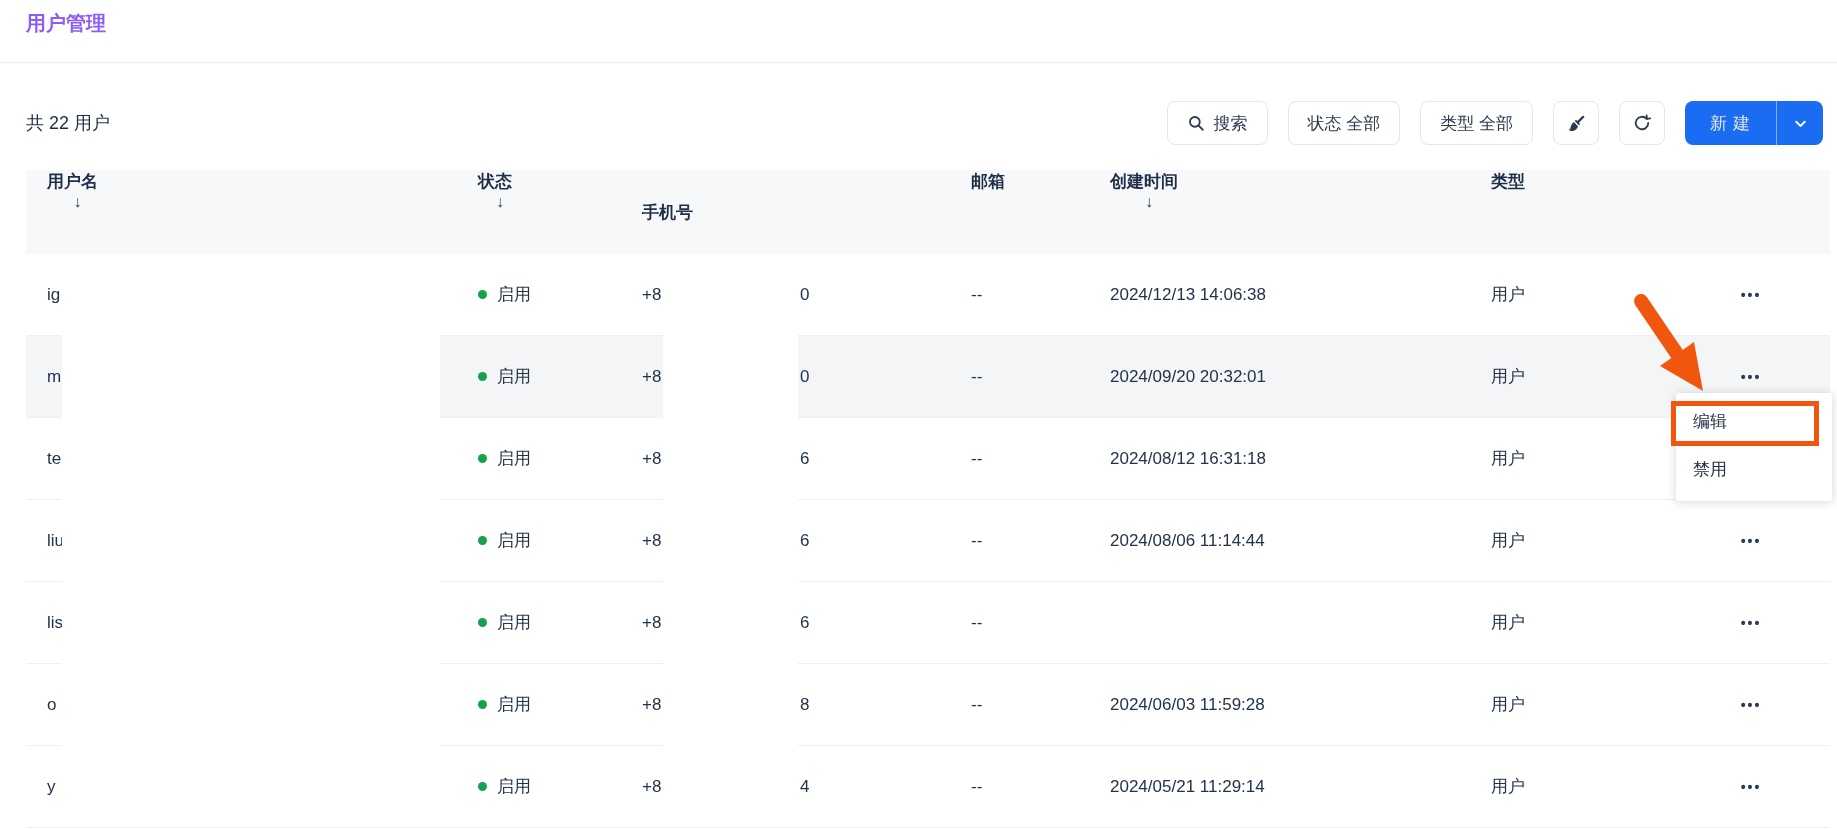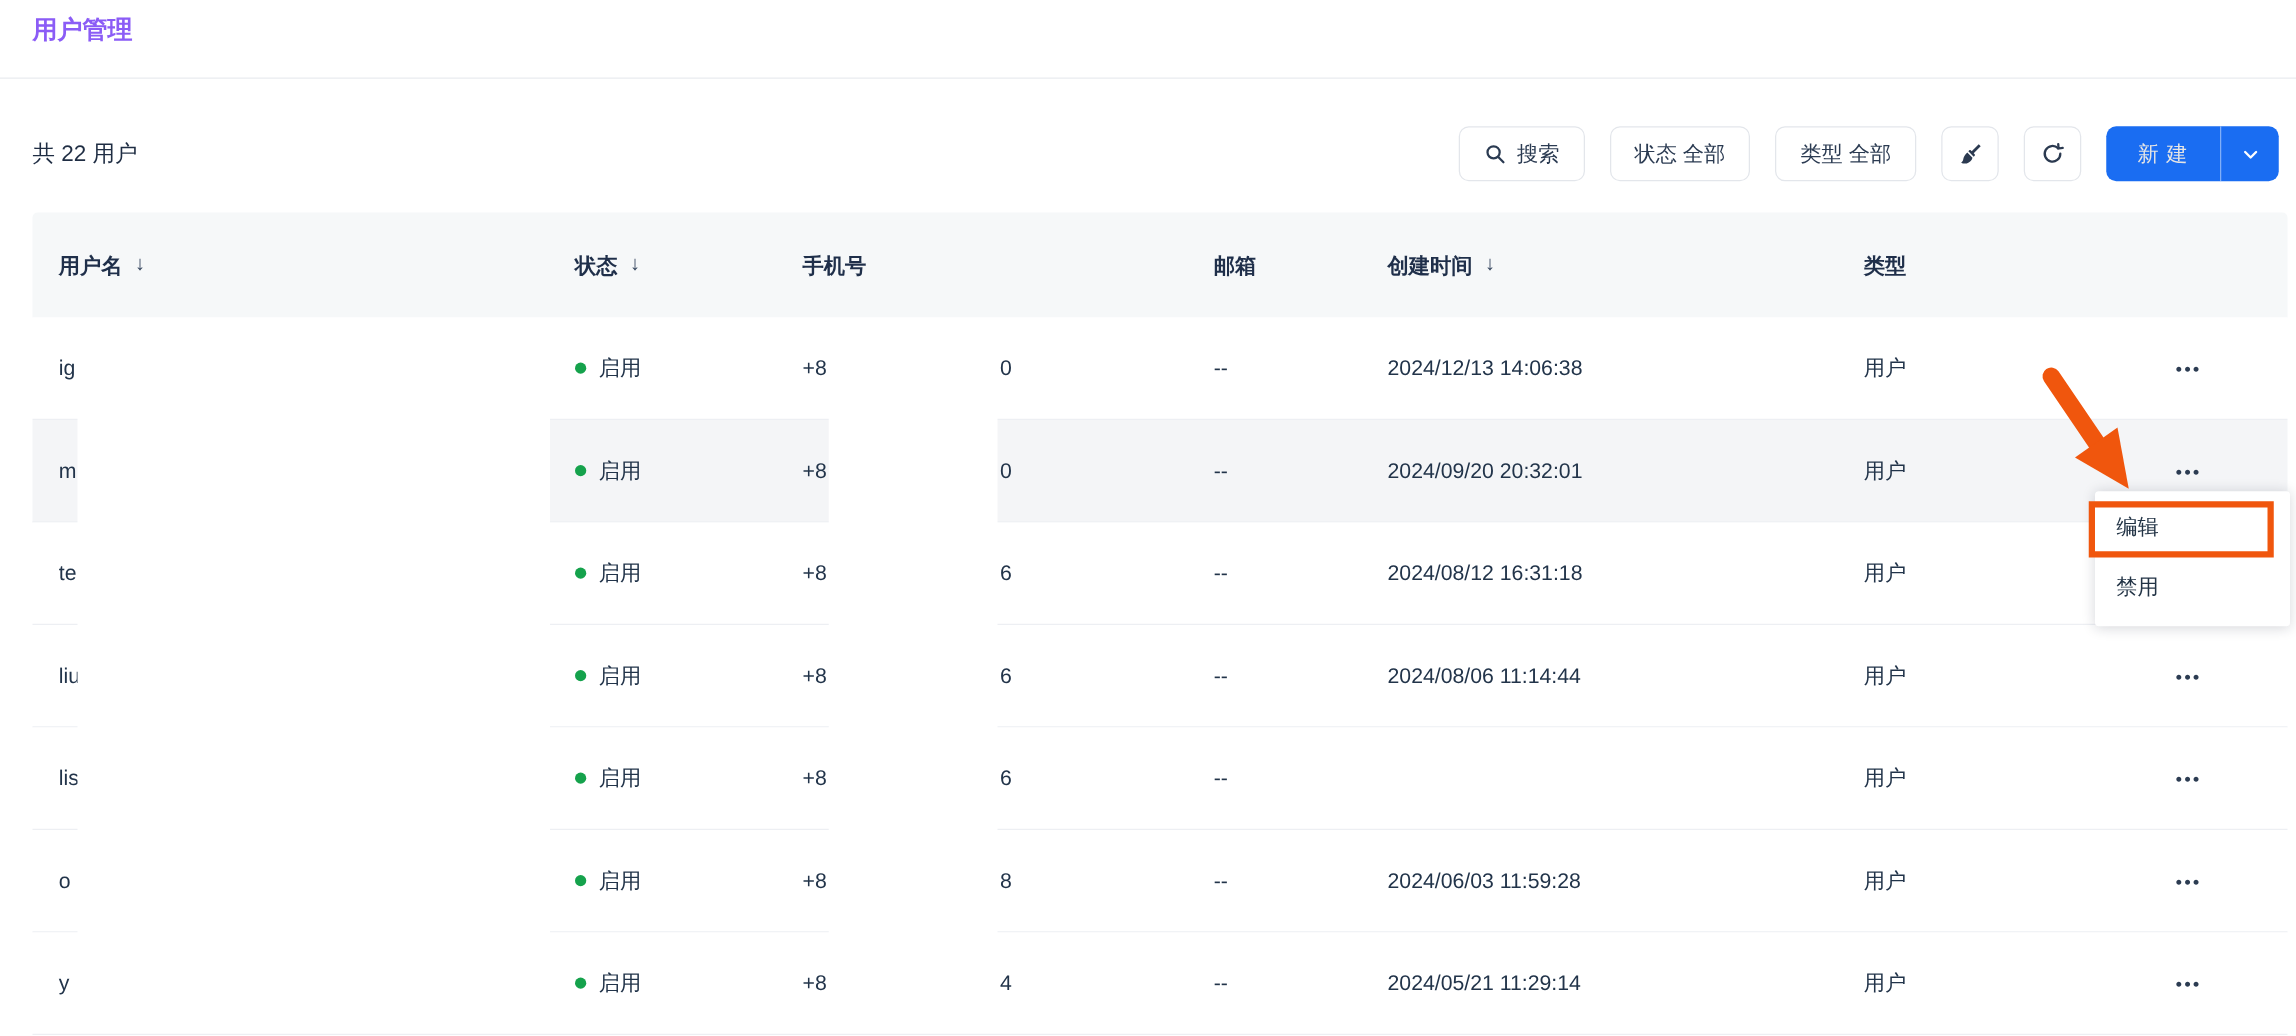--- a/index.html
+++ b/index.html
@@ -19,27 +19,27 @@
   .btn{height:44px;box-sizing:border-box;border:1px solid #e3e6eb;border-radius:8px;background:#fff;
     display:flex;align-items:center;gap:9px;padding:0 19px;font-size:17px;color:#2b3b52;cursor:pointer;}
   .icon-btn{width:46px;padding:0;justify-content:center;}
   .create-btn{height:44px;border-radius:8px;background:#1a6df2;color:#e5e5e5;display:flex;overflow:hidden;cursor:pointer;}
   .create-main{padding:0 20px 0 25px;display:flex;align-items:center;font-size:17px;letter-spacing:6px;}
   .create-caret{width:46px;border-left:1px solid rgba(255,255,255,.45);display:flex;align-items:center;justify-content:center;}
   
   .table{position:absolute;left:26px;top:170px;width:1804px;}
   .thead{position:relative;height:84px;background:#f6f8f9;border-radius:4px 4px 0 0;}
   .cell{position:absolute;top:0;height:100%;display:flex;align-items:center;font-size:17px;color:#22344a;white-space:nowrap;}
-  .hcell{font-weight:bold;color:#1f2f4a;}
+  .hcell{font-weight:bold;color:#1f2f4a;flex-direction:column;}
   .sort{margin-left:10px;font-size:16px;color:#33445c;font-weight:normal;}
   .c-user{left:21px;}
-  .c-status{left:434px;}
+  .c-status{left:452px;}
   .c-phone{left:616px;justify-content:center;}
   .c-email{left:945px;}
-  .c-created{left:1084px;justify-content:center;}
+  .c-created{left:1084px;}
   .c-type{left:1465px;}
   .c-actions{left:1692px;width:66px;justify-content:center;}
   .row{position:relative;height:82px;box-sizing:border-box;border-bottom:1px solid #edeff3;background:#fff;}
   .row.hover{background:#f4f5f7;}
   .dot{width:9px;height:9px;border-radius:50%;background:#15a24c;margin-right:10px;flex:0 0 auto;}
   .phone-suffix{position:absolute;left:774px;top:0;height:100%;display:flex;align-items:center;font-size:17px;}
   .ellipsis{font-size:14px;font-weight:bold;letter-spacing:2px;color:#2c3c52;cursor:pointer;}
   
   .redact{position:absolute;background:#ffffff;z-index:2;}
   #redact-username{left:62px;top:258px;width:378px;height:545px;}

